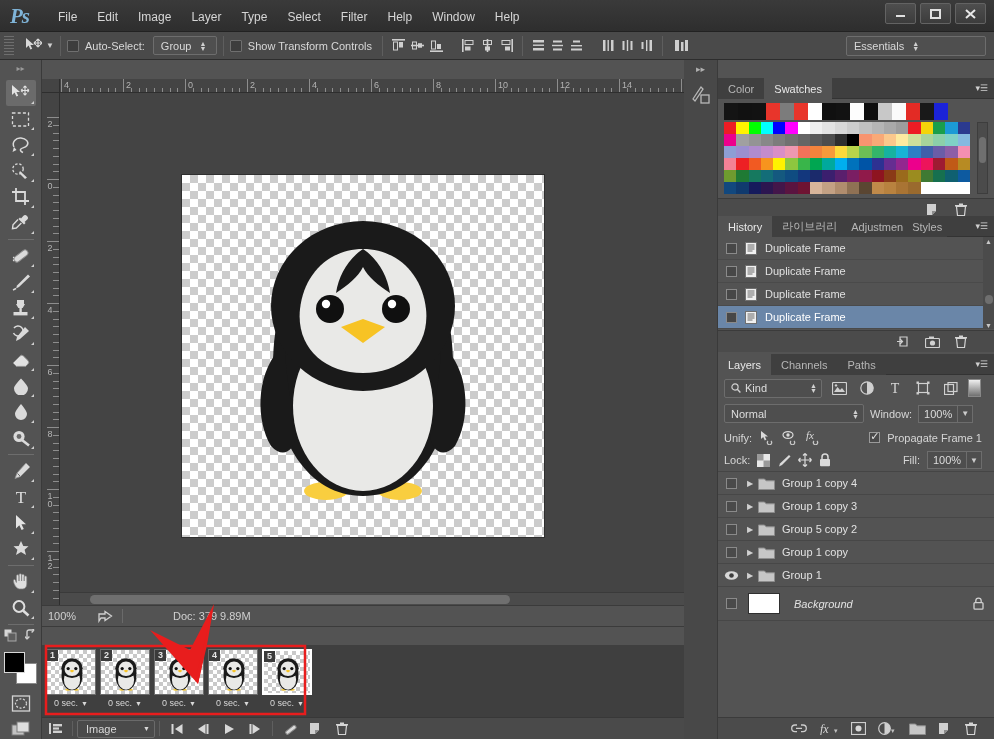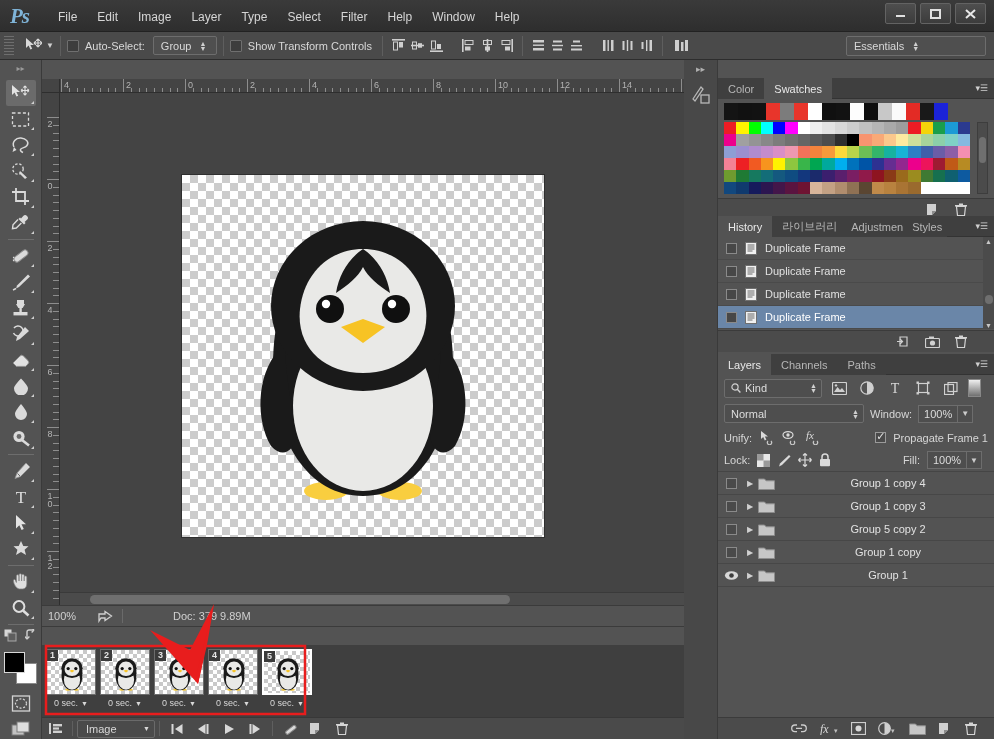--- a/index.html
+++ b/index.html
@@ -233,21 +233,21 @@
   .chkbox { width:11px; height:11px; border:1px solid #9a9a9a; background:#4a4a4a; position:relative; }
   .chkbox.on:after { content:"✓"; position:absolute; left:0px; top:-3px; font-size:11px; color:#e2e2e2; }
   .layer-row {
     height:23px; display:flex; align-items:center; border-bottom:1px solid #474747;
     color:#e2e2e2; font-size:11px;
   }
   .eyecell { width:26px; display:flex; align-items:center; justify-content:center; }
   .eyebox { width:11px; height:11px; border:1px solid #8a8a8a; background:#4a4a4a; }
   .disc { width:12px; display:flex; align-items:center; justify-content:center; color:#d0d0d0; font-size:8px;}
   .folder { width:20px; display:flex; align-items:center; justify-content:center;}
-  .lname { flex:1;text-align:center; }
+  .lname { flex:1; }
   .bg-thumb { width:32px; height:21px; background:#fff; border:1px solid #2f2f2f; margin-left:4px;}
 
   svg { display:block; }
 </style>
 </head>
 <body>
 
 <div class="app">
 
   <div class="titlebar">
@@ -1336,21 +1336,21 @@
             </svg>
         </span>
         <span>
           <svg width="17" height="15" viewBox="0 0 17 15">
               <text x="1" y="9" font-family="Liberation Serif, serif" font-style="italic" font-size="11" fill="#dadada">fx</text>
               <path d="M9,11 a2.2,2.2 0 1 0 3,0" fill="none" stroke="#c8c8c8" stroke-width="1.3"></path>
             </svg>
         </span>
         <span style="flex:1"></span>
         <span class="chkbox on"></span>
-        <span style="">Propagate Frame 1</span>
+        <span style="margin-right:6px">Propagate Frame 1</span>
       </div>
 
       <div class="lay-row4">
         <span>Lock:</span>
         <span>
           <svg width="13" height="13" viewBox="0 0 13 13">
               <rect width="13" height="13" fill="#e8e8e8"></rect>
               <rect width="6.5" height="6.5" fill="#9a9a9a"></rect>
               <rect x="6.5" y="6.5" width="6.5" height="6.5" fill="#9a9a9a"></rect>
             </svg>
@@ -1436,20 +1436,33 @@
               </svg>
           </span>
           <span class="disc">▶</span>
           <span class="folder">
             <svg width="17" height="13" viewBox="0 0 17 13">
                 <path d="M0.5,2 h6 l1.6,1.8 h8.4 v8.7 h-16 Z" fill="#c6c6c6" stroke="#8d8d8d"></path>
               </svg>
           </span>
           <span class="lname" style="padding-left:6px">Group 1</span>
         </div>
+        <div class="layer-row" style="height:34px">
+          <span class="eyecell">
+              <span class="eyebox"></span>
+            </span>
+          <span class="bg-thumb"></span>
+          <span class="lname" style="padding-left:14px; font-style:italic">Background</span>
+          <span style="padding-right:10px">
+            <svg width="11" height="13" viewBox="0 0 11 13">
+                <path d="M2.8,5.6 V3.8 a2.7,2.7 0 0 1 5.4,0 V5.6" fill="none" stroke="#d0d0d0" stroke-width="1.3"></path>
+                <rect x="1" y="5.6" width="9" height="6.6" rx="1" fill="none" stroke="#d0d0d0" stroke-width="1.3"></rect>
+              </svg>
+          </span>
+        </div>
       </div>
 
       <div class="panel-footer" style="position:absolute;bottom:0;width:276px;justify-content:flex-end;gap:12px;">
         <div>
           <svg width="16" height="11" viewBox="0 0 16 11">
               <path d="M6,2 H4 a3.3,3.3 0 0 0 0,6.6 H6 M10,2 h2 a3.3,3.3 0 0 1 0,6.6 h-2 M5,5.3 h6" fill="none" stroke="#cdcdcd" stroke-width="1.3"></path>
             </svg>
         </div>
         <div>
           <svg width="20" height="13" viewBox="0 0 20 13">

